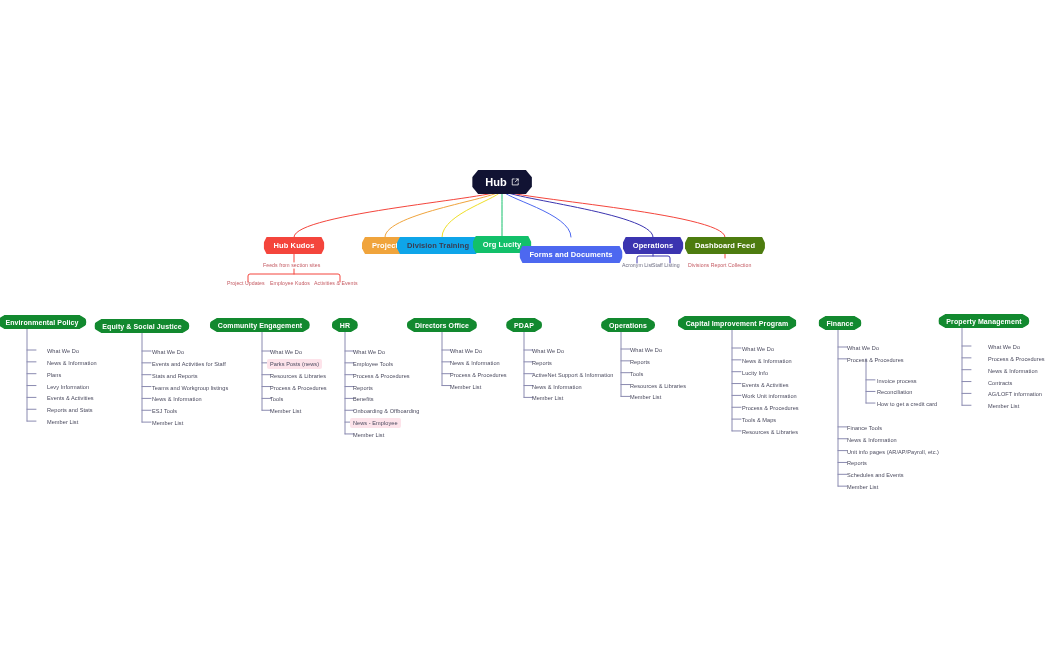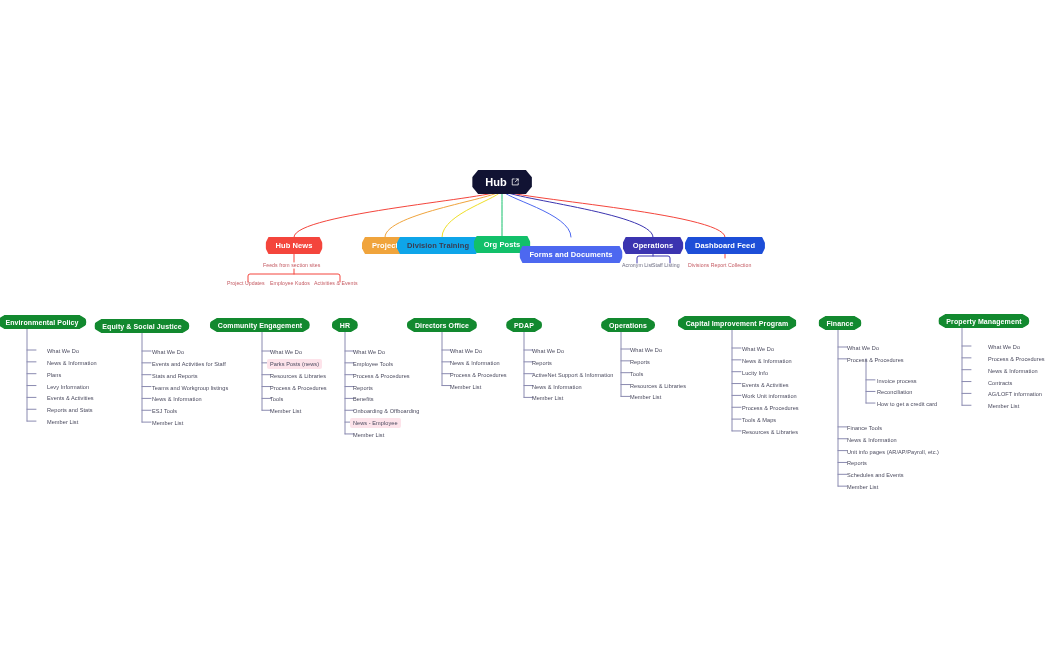--- a/index.html
+++ b/index.html
@@ -192,38 +192,38 @@
       <div class="node node-hub" style="left: 502px; top: 170px; transform: translateX(-50%); background: rgb(17, 19, 51);">
         <span>Hub</span>
         <span class="ext-icon">
           <svg width="8" height="8" viewBox="0 0 12 12">
             <path d="M4.6 1.4h-3v9h9v-3" fill="none" stroke="#fff" stroke-width="1.2" stroke-linecap="round" stroke-linejoin="round"></path>
             <path d="M7.2 1.4h3.4v3.4M10.6 1.4L6.1 5.9" fill="none" stroke="#fff" stroke-width="1.2" stroke-linecap="round" stroke-linejoin="round"></path>
           </svg>
         </span>
       </div>
       <div class="node node-l1" style="left: 294px; top: 237px; transform: translateX(-50%); background: rgb(244, 69, 60); color: rgb(255, 255, 255);">
-        <span>Hub News</span>
+        <span>Hub Kudos</span>
       </div>
       <div class="node node-l1" style="left: 385px; top: 237px; transform: translateX(-50%); background: rgb(240, 164, 60); color: rgb(255, 255, 255);">
         <span>Project</span>
       </div>
       <div class="node node-l1" style="left: 438px; top: 237px; transform: translateX(-50%); background: #0ea5e9; color: rgb(59, 59, 79);">
         <span>Division Training</span>
       </div>
       <div class="node node-l1" style="left: 502px; top: 236px; transform: translateX(-50%); background: rgb(18, 192, 106); color: rgb(255, 255, 255);">
-        <span>Org Posts</span>
+        <span>Org Lucity</span>
       </div>
       <div class="node node-l1" style="left: 571px; top: 246px; transform: translateX(-50%); background: rgb(77, 104, 240); color: rgb(255, 255, 255);">
         <span>Forms and Documents</span>
       </div>
       <div class="node node-l1" style="left: 653px; top: 237px; transform: translateX(-50%); background: rgb(59, 52, 176); color: rgb(255, 255, 255);">
         <span>Operations</span>
       </div>
-      <div class="node node-l1" style="left: 725px; top: 237px; transform: translateX(-50%); background: #1d4ed8; color: rgb(255, 255, 255);">
+      <div class="node node-l1" style="left: 725px; top: 237px; transform: translateX(-50%); background: #4d7c0f; color: rgb(255, 255, 255);">
         <span>Dashboard Feed</span>
       </div>
       <div class="leaf small" style="left: 263px; top: 261px;">Feeds from section sites</div>
       <div class="leaf small" style="left: 227px; top: 279px;">Project Updates</div>
       <div class="leaf small" style="left: 270px; top: 279px;">Employee Kudos</div>
       <div class="leaf small" style="left: 314px; top: 279px;">Activities &amp; Events</div>
       <div class="leaf tiny" style="left: 622px; top: 261px;">Acronym List</div>
       <div class="leaf tiny" style="left: 652px; top: 261px;">Staff Listing</div>
       <div class="leaf small" style="left: 688px; top: 261px;">Divisions Report Collection</div>
       <div class="node node-sec" style="left: 42px; top: 315px; transform: translateX(-50%);">

